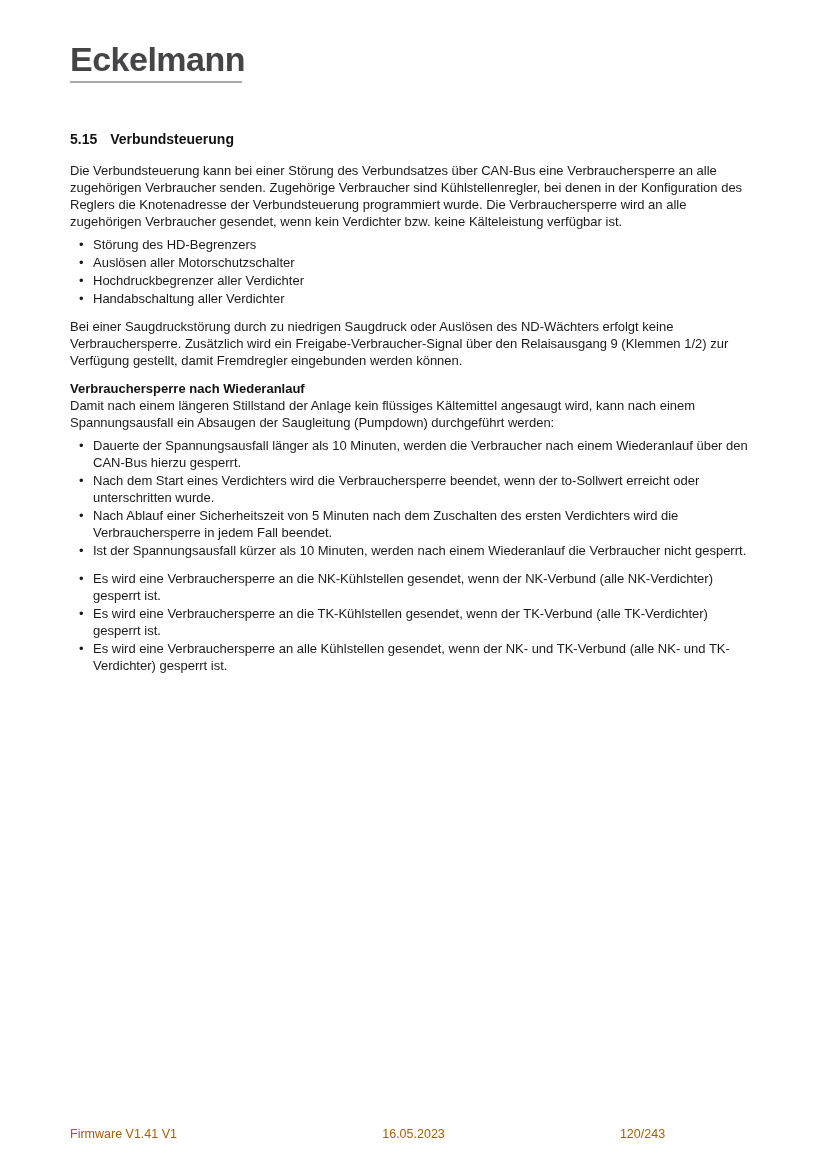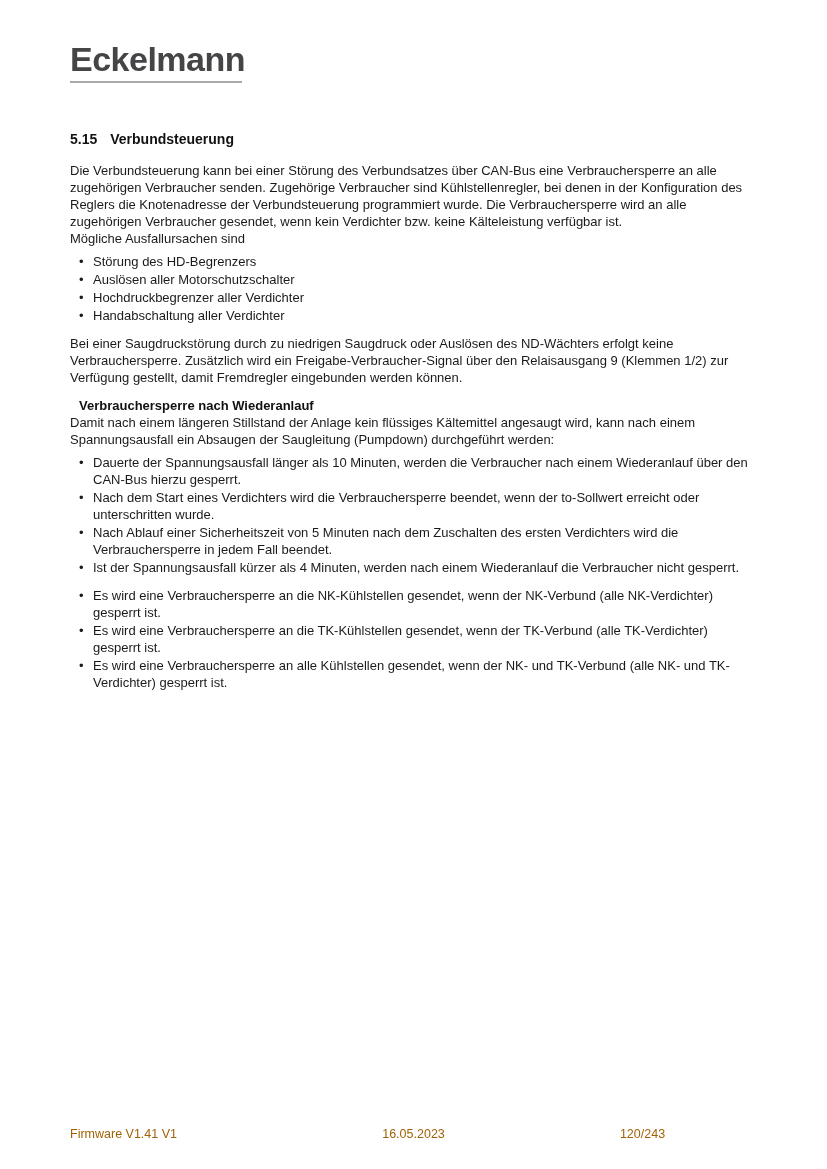--- a/index.html
+++ b/index.html
@@ -48,21 +48,21 @@
   h1.section-heading {
     font-size: 14px;
     font-weight: 700;
     margin: 0 0 14px 0;
     color: #111;
   }
   h1.section-heading .heading-title { margin-left: 13px; }
   h2.sub-heading {
     font-size: 13px;
     font-weight: 700;
-    margin: 11px 0 0 9px;
+    margin: 11px 0 0 0;
     color: #111;
   }
   p {
     margin: 0;
   }
   p.block { margin: 0 0 0 0; }
   .gap-after { margin-bottom: 11px; }
   ul.bullets {
     list-style: none;
     margin: 6px 0 11px 0;
@@ -101,39 +101,38 @@
   <header class="logo">
     <span class="logo-text">Eckelmann</span>
     <div class="logo-rule"></div>
   </header>
 
   <main class="content">
 
     <h1 class="section-heading"><span>5.15</span><span class="heading-title">Verbundsteuerung</span></h1>
 
     <p class="block">Die Verbundsteuerung kann bei einer Störung des Verbundsatzes über CAN-Bus eine Verbrauchersperre an alle zugehörigen Verbraucher senden. Zugehörige Verbraucher sind Kühlstellenregler, bei denen in der Konfiguration des Reglers die Knotenadresse der Verbundsteuerung programmiert wurde. Die Verbrauchersperre wird an alle zugehörigen Verbraucher gesendet, wenn kein Verdichter bzw. keine Kälteleistung verfügbar ist.</p>
-    <p class="block">Mögliche Ausfallursachen sind</p>
 
     <ul class="bullets">
       <li>Störung des HD-Begrenzers</li>
       <li>Auslösen aller Motorschutzschalter</li>
       <li>Hochdruckbegrenzer aller Verdichter</li>
       <li>Handabschaltung aller Verdichter</li>
     </ul>
 
     <p class="block gap-after">Bei einer Saugdruckstörung durch zu niedrigen Saugdruck oder Auslösen des ND-Wächters erfolgt keine Verbrauchersperre. Zusätzlich wird ein Freigabe-Verbraucher-Signal über den Relaisausgang 9 (Klemmen 1/2) zur Verfügung gestellt, damit Fremdregler eingebunden werden können.</p>
 
     <h2 class="sub-heading">Verbrauchersperre nach Wiederanlauf</h2>
     <p class="block">Damit nach einem längeren Stillstand der Anlage kein flüssiges Kältemittel angesaugt wird, kann nach einem Spannungsausfall ein Absaugen der Saugleitung (Pumpdown) durchgeführt werden:</p>
 
     <ul class="bullets">
       <li>Dauerte der Spannungsausfall länger als 10 Minuten, werden die Verbraucher nach einem Wiederanlauf über den CAN-Bus hierzu gesperrt.</li>
       <li>Nach dem Start eines Verdichters wird die Verbrauchersperre beendet, wenn der to-Sollwert erreicht oder unterschritten wurde.</li>
       <li>Nach Ablauf einer Sicherheitszeit von 5 Minuten nach dem Zuschalten des ersten Verdichters wird die Verbrauchersperre in jedem Fall beendet.</li>
-      <li>Ist der Spannungsausfall kürzer als 4 Minuten, werden nach einem Wiederanlauf die Verbraucher nicht gesperrt.</li>
+      <li>Ist der Spannungsausfall kürzer als 10 Minuten, werden nach einem Wiederanlauf die Verbraucher nicht gesperrt.</li>
     </ul>
 
 
     <ul class="bullets">
       <li>Es wird eine Verbrauchersperre an die NK-Kühlstellen gesendet, wenn der NK-Verbund (alle NK-Verdichter) gesperrt ist.</li>
       <li>Es wird eine Verbrauchersperre an die TK-Kühlstellen gesendet, wenn der TK-Verbund (alle TK-Verdichter) gesperrt ist.</li>
       <li>Es wird eine Verbrauchersperre an alle Kühlstellen gesendet, wenn der NK- und TK-Verbund (alle NK- und TK-Verdichter) gesperrt ist.</li>
     </ul>
 
   </main>

